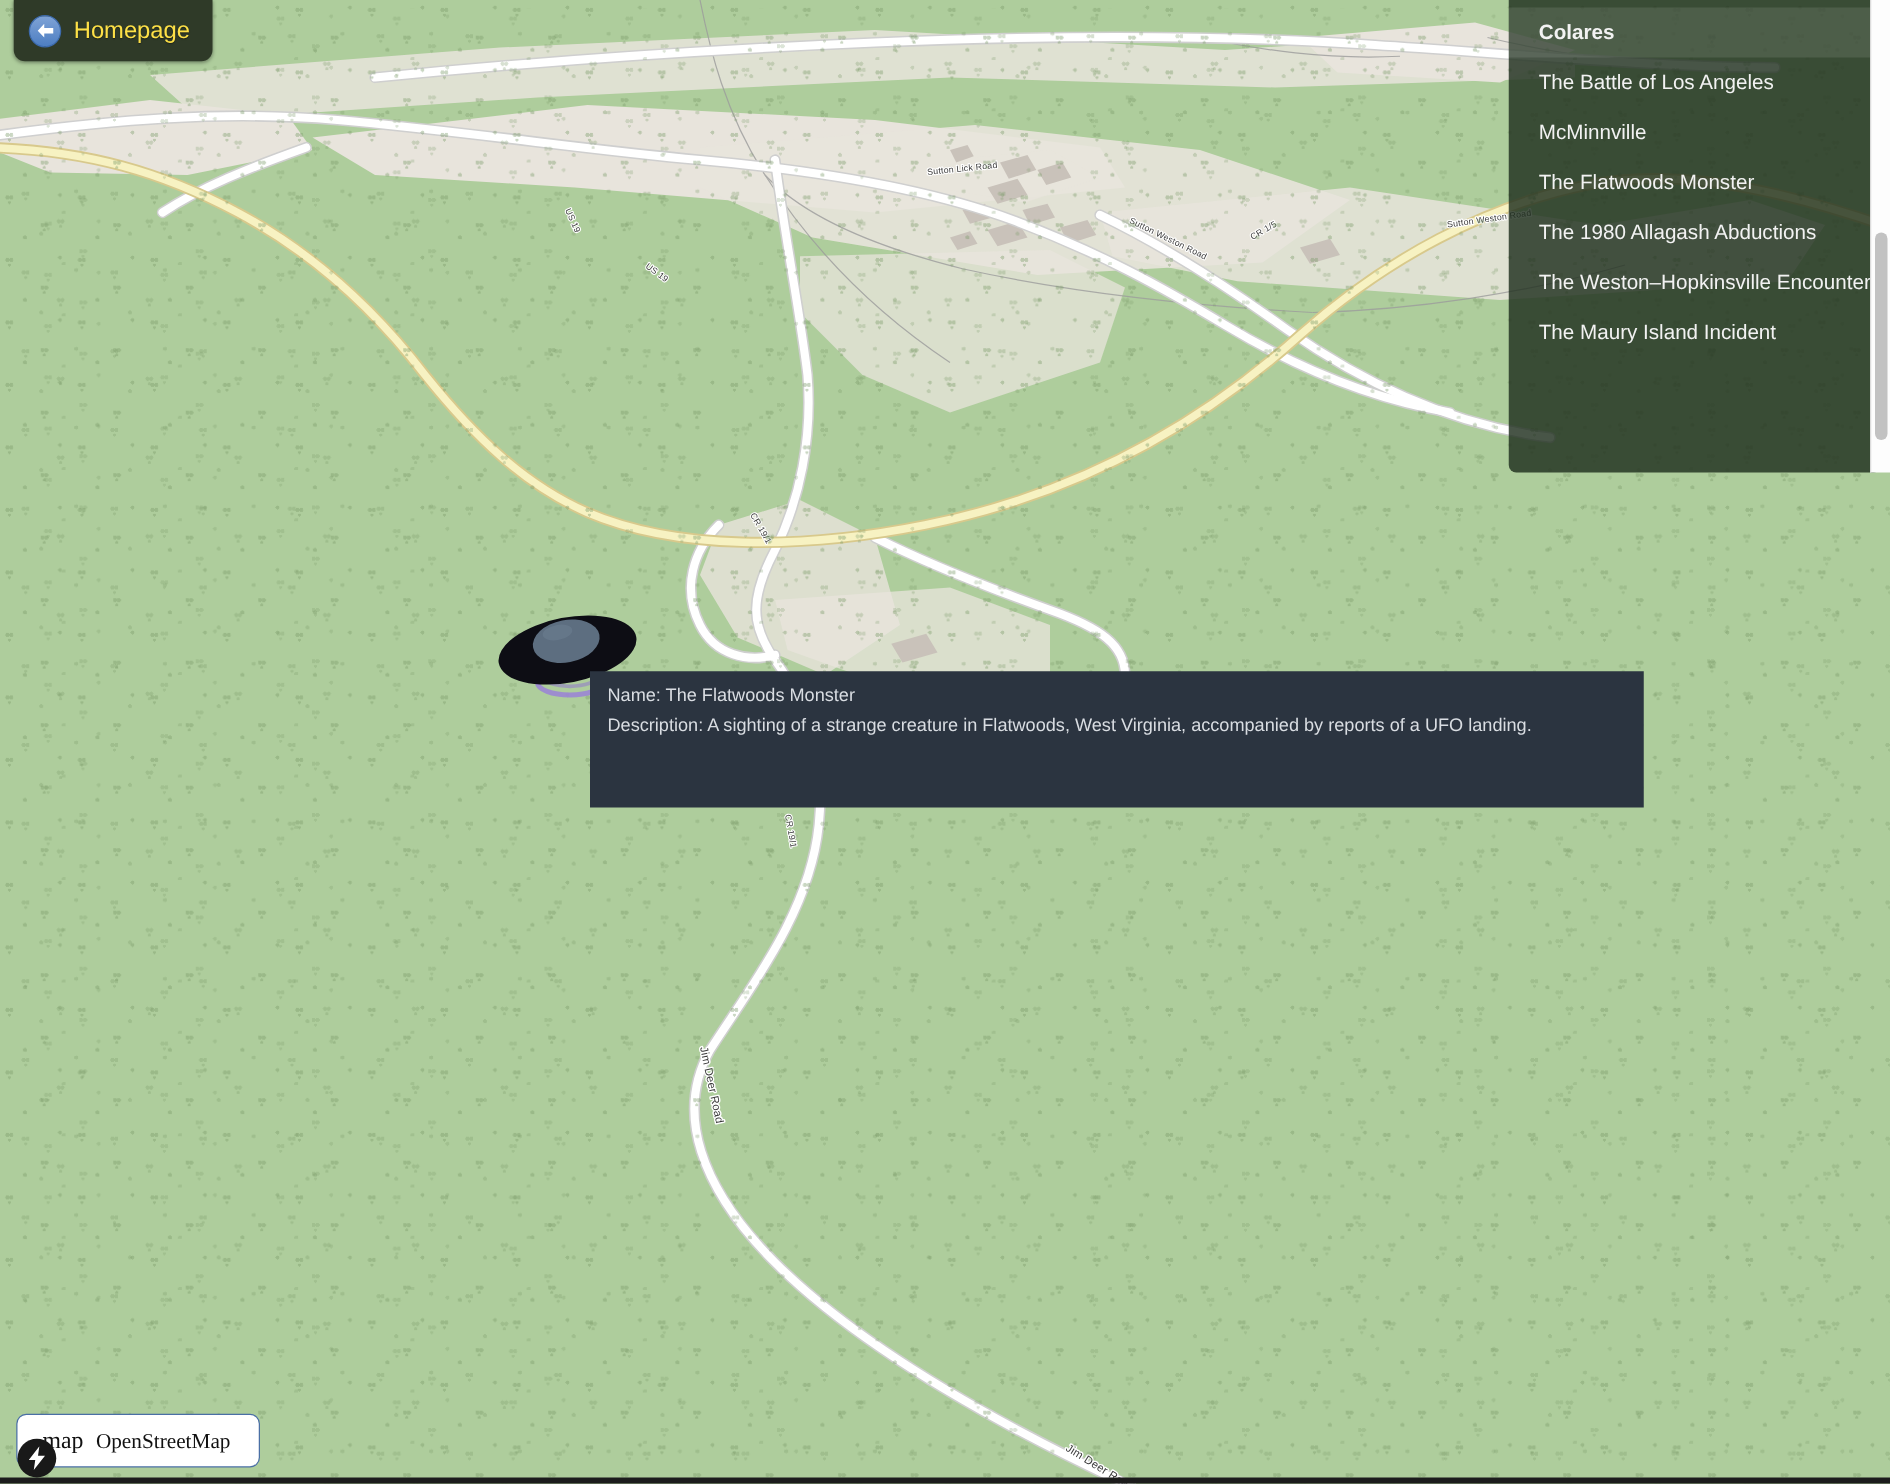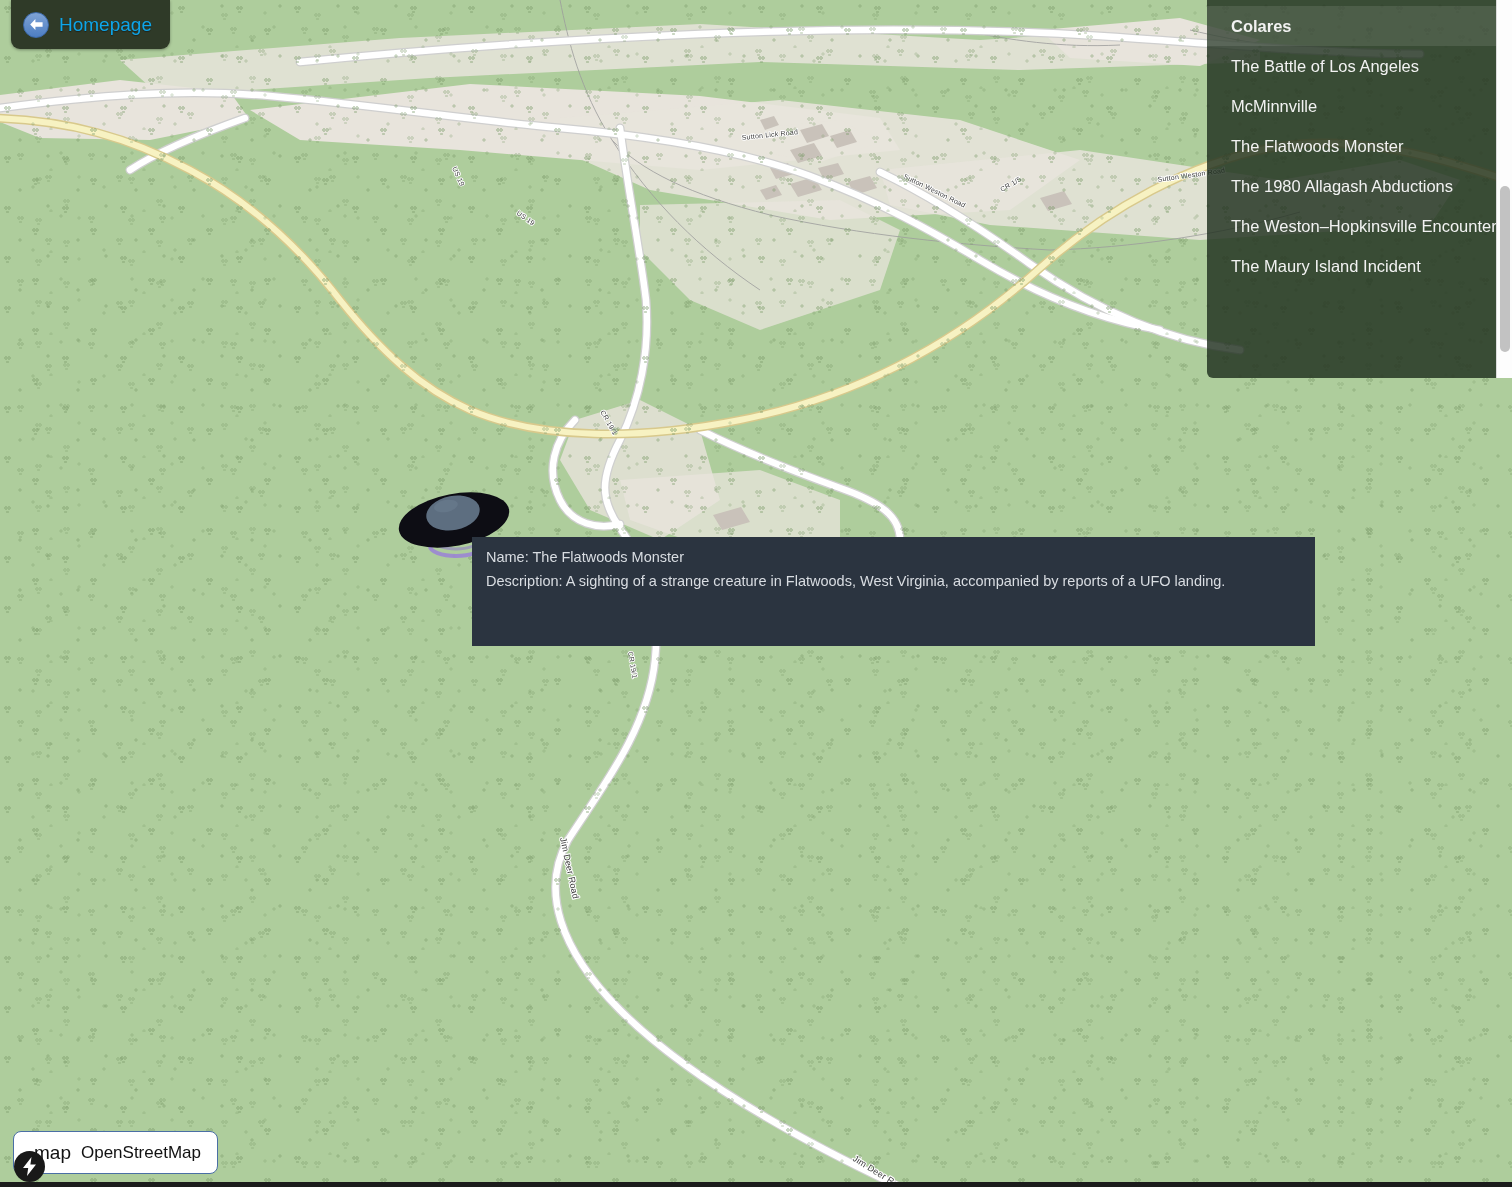--- a/index.html
+++ b/index.html
@@ -50,21 +50,21 @@
   #homepage-btn {
     position: absolute; left: 11px; top: 0px;
     height: 49px; padding: 0 18px 0 12px;
     display: flex; align-items: center; gap: 10px;
     background: #2f3a28;
     border-radius: 0 0 9px 9px;
     cursor: pointer;
     box-shadow: 0 1px 3px rgba(0,0,0,.35);
   }
   #homepage-btn .label {
-    color: #0ea5e9; font-size: 19px; line-height: 1;
+    color: #fde047; font-size: 19px; line-height: 1;
     text-shadow: 0 1px 1px rgba(0,0,0,.4);
   }
   .back-circle {
     width: 26px; height: 26px; border-radius: 50%;
     background: linear-gradient(#7fa3d6, #4d7ec2);
     border: 1px solid #3d6bad;
     display: flex; align-items: center; justify-content: center;
     flex: 0 0 auto;
   }
 
@@ -119,21 +119,21 @@
 
   
   #attribution {
     position: absolute; left: 13px; bottom: 13px;
     height: 43px; min-width: 195px;
     background: #ffffff;
     border: 1.5px solid #4a6fa5;
     border-radius: 8px;
     display: flex; align-items: center; gap: 10px;
     padding: 0 16px 0 20px;
-    font-size: 17.5px; color: #1a1a1a;
+    font-size: 17.5px; color: #1a1a1a; font-family: Liberation Serif, serif;
   }
   #attribution .map-word { font-size: 19px; color: #111; }
   #attribution .osm-word { font-size: 17px; color: #111; }
   #lightning-badge {
     position: absolute; left: 14px; bottom: 5px;
     width: 31px; height: 31px; border-radius: 50%;
     background: #191919;
     display: flex; align-items: center; justify-content: center;
     cursor: pointer;
   }

